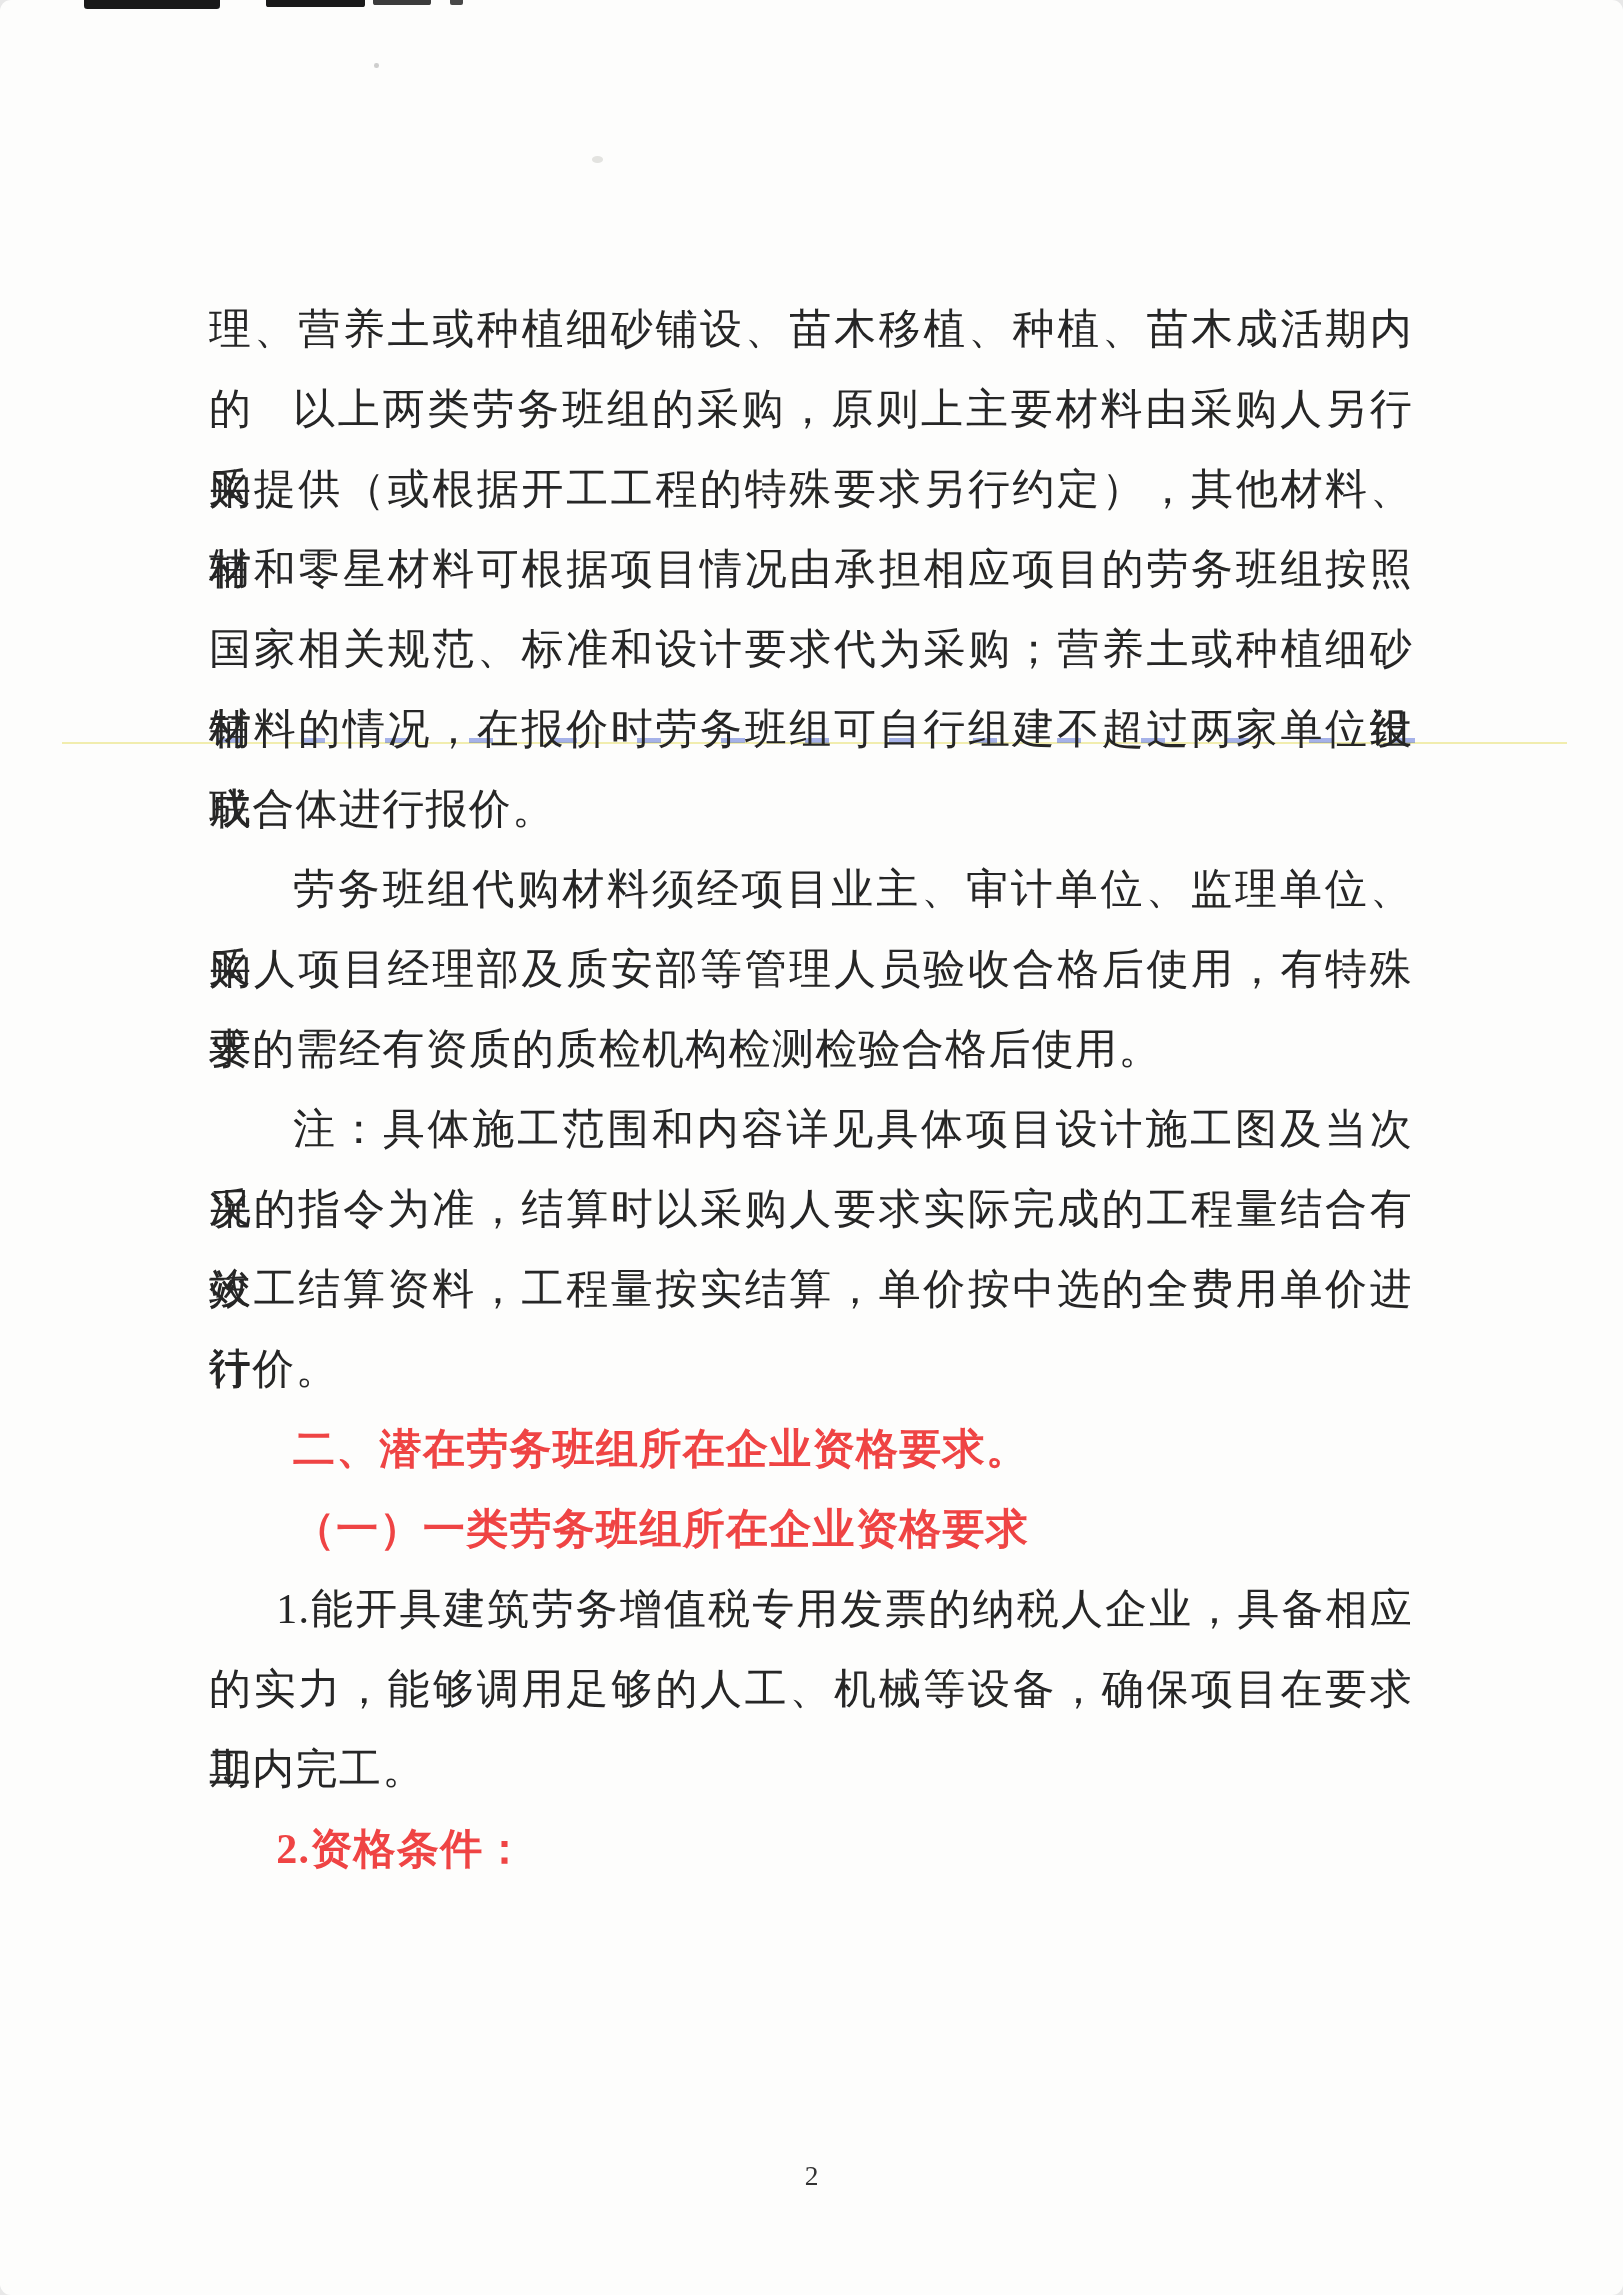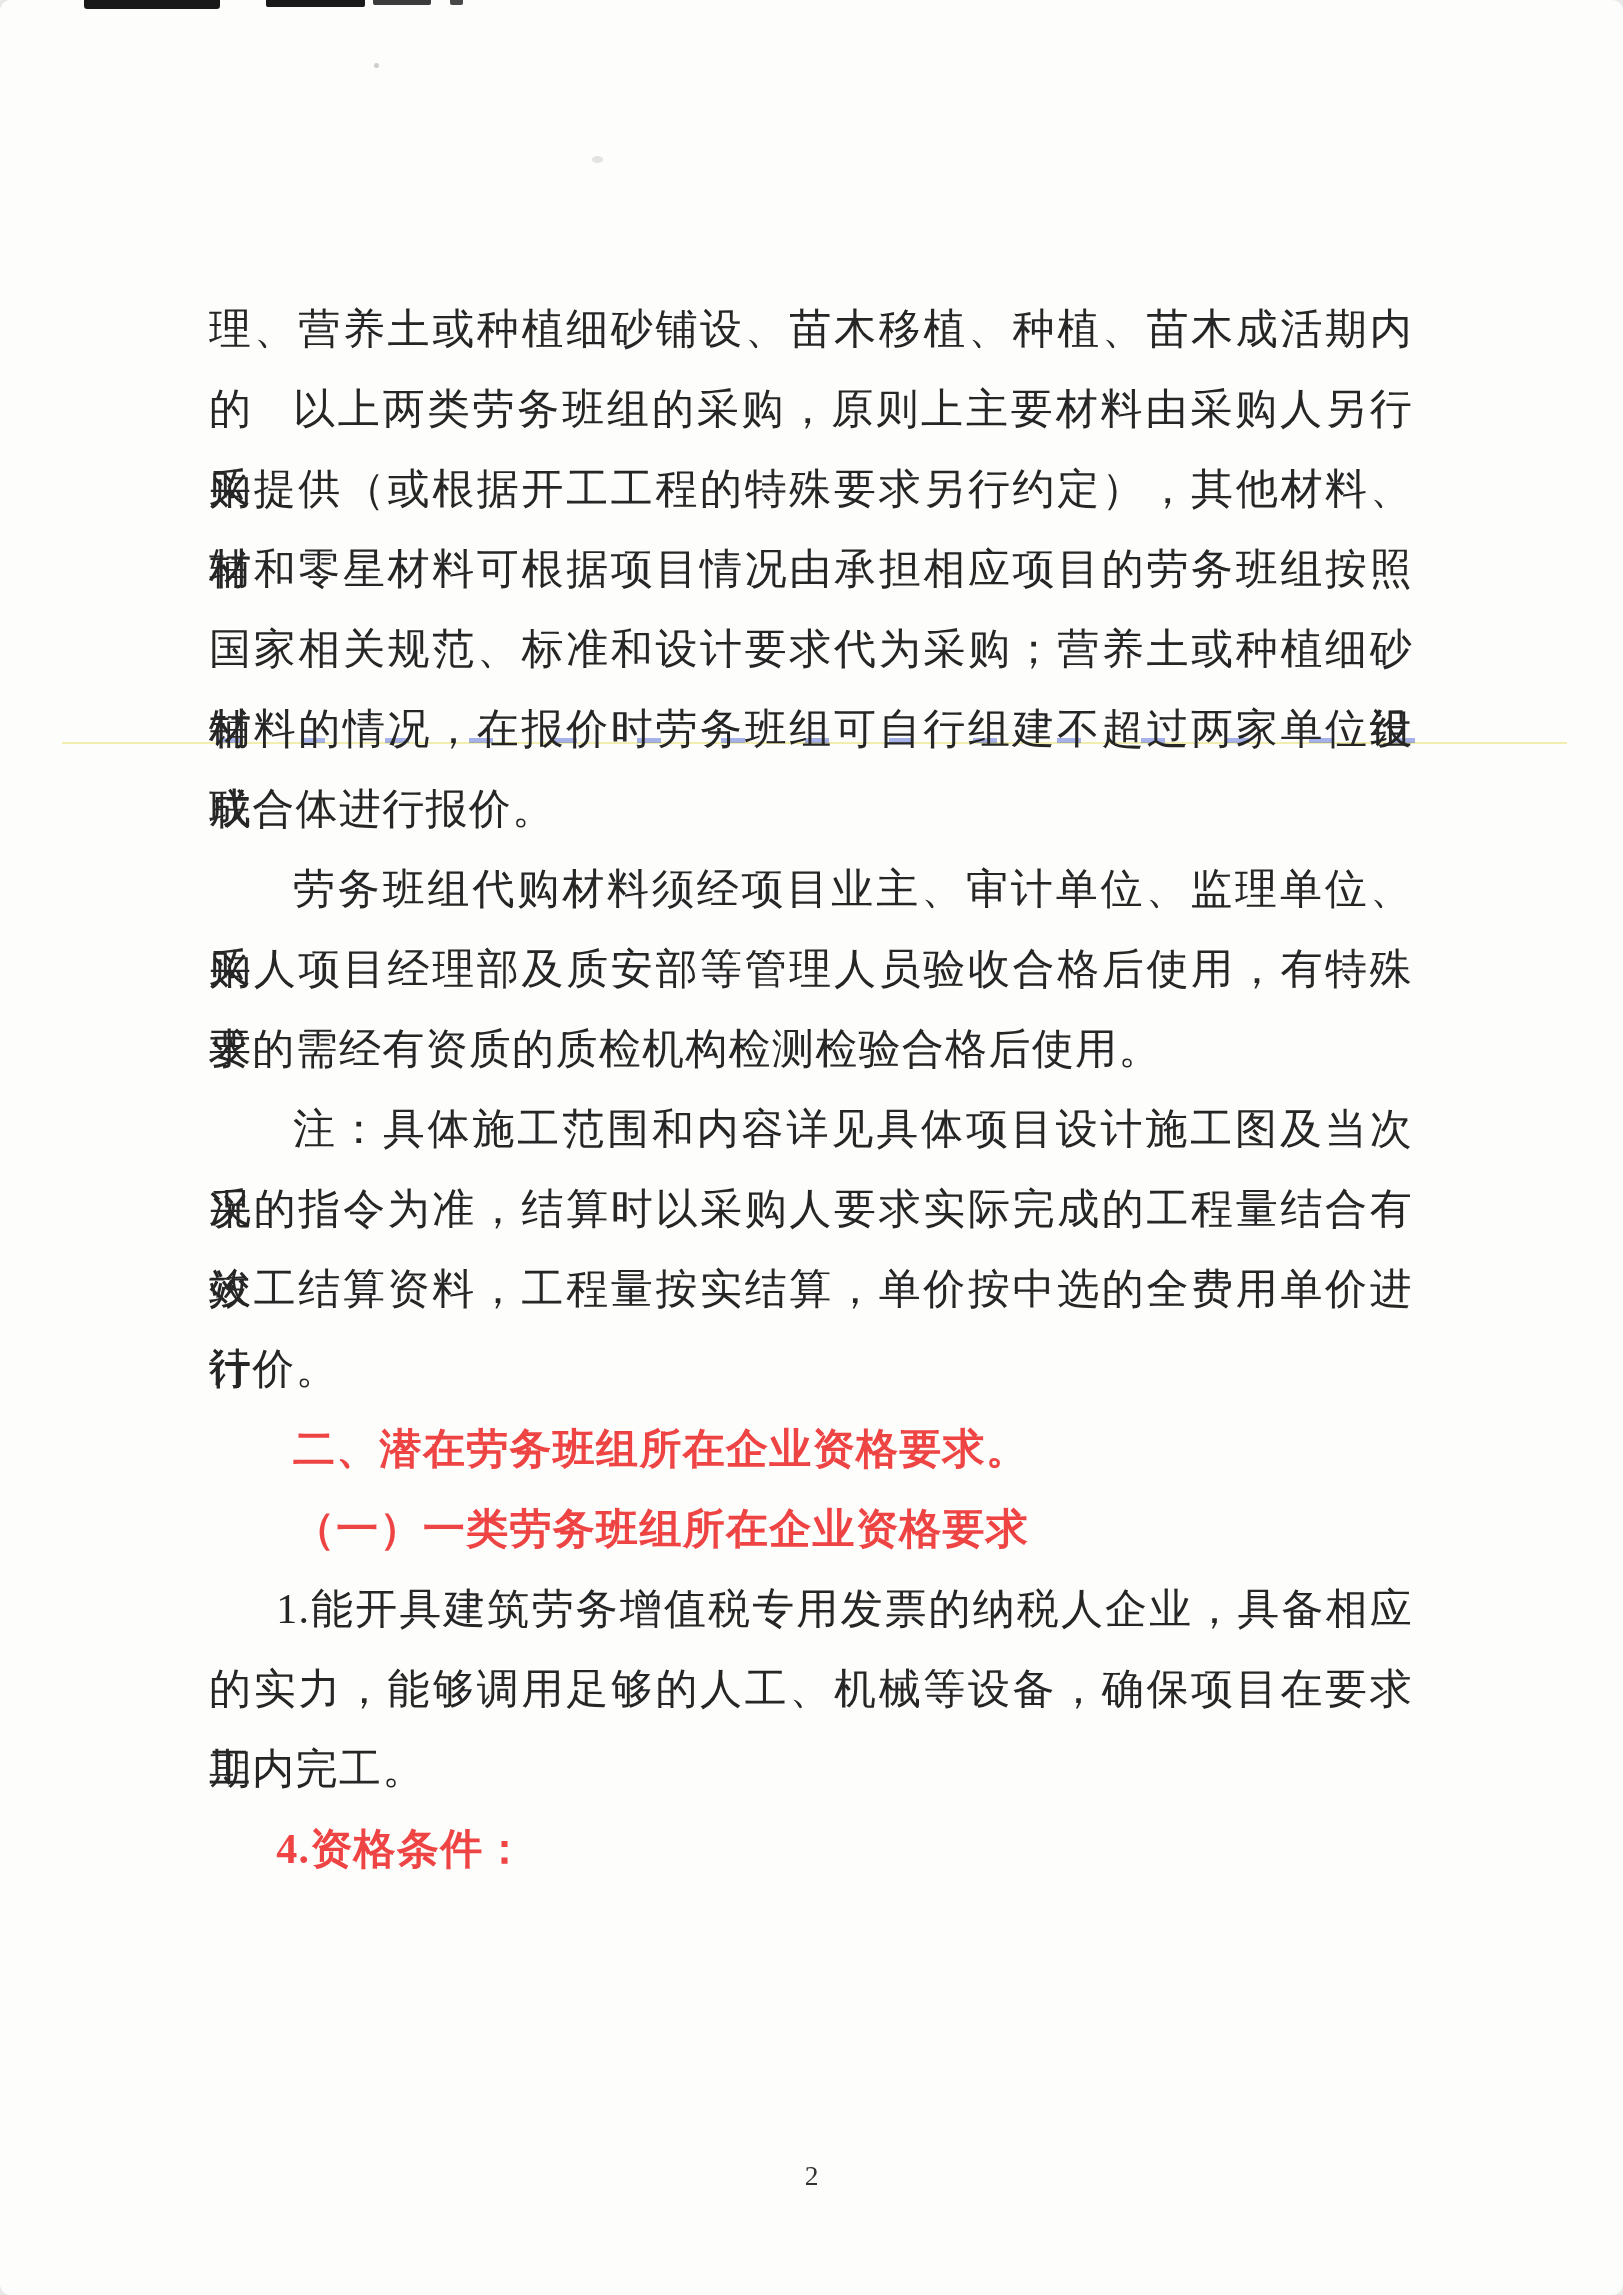--- a/index.html
+++ b/index.html
@@ -98,19 +98,19 @@
     <div class="line">求的需经有资质的质检机构检测检验合格后使用。</div>
     <div class="line j in2">注：具体施工范围和内容详见具体项目设计施工图及当次采</div>
     <div class="line j">况的指令为准，结算时以采购人要求实际完成的工程量结合有效</div>
     <div class="line j">竣工结算资料，工程量按实结算，单价按中选的全费用单价进行</div>
     <div class="line">计价。</div>
     <div class="line in2 b">二、潜在劳务班组所在企业资格要求。</div>
     <div class="line in2 b">（一）一类劳务班组所在企业资格要求</div>
     <div class="line j in1">1.能开具建筑劳务增值税专用发票的纳税人企业，具备相应</div>
     <div class="line j">的实力，能够调用足够的人工、机械等设备，确保项目在要求工</div>
     <div class="line">期内完工。</div>
-    <div class="line in1 b">4.资格条件：</div>
+    <div class="line in1 b">2.资格条件：</div>
   </div>
 
   <div class="page-number">2</div>
 
 </div>
 
 
 </body></html>

